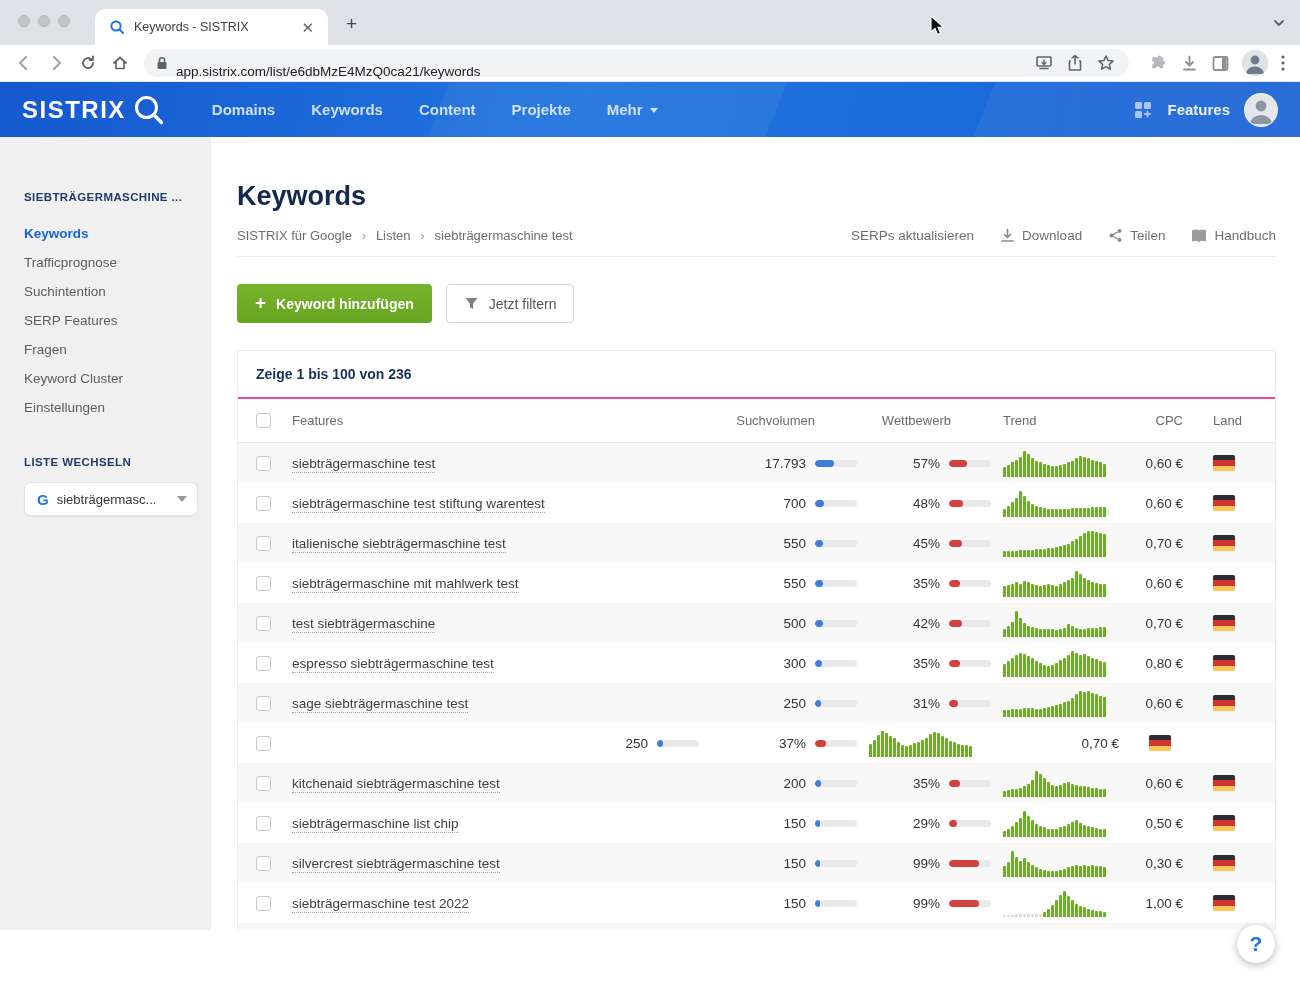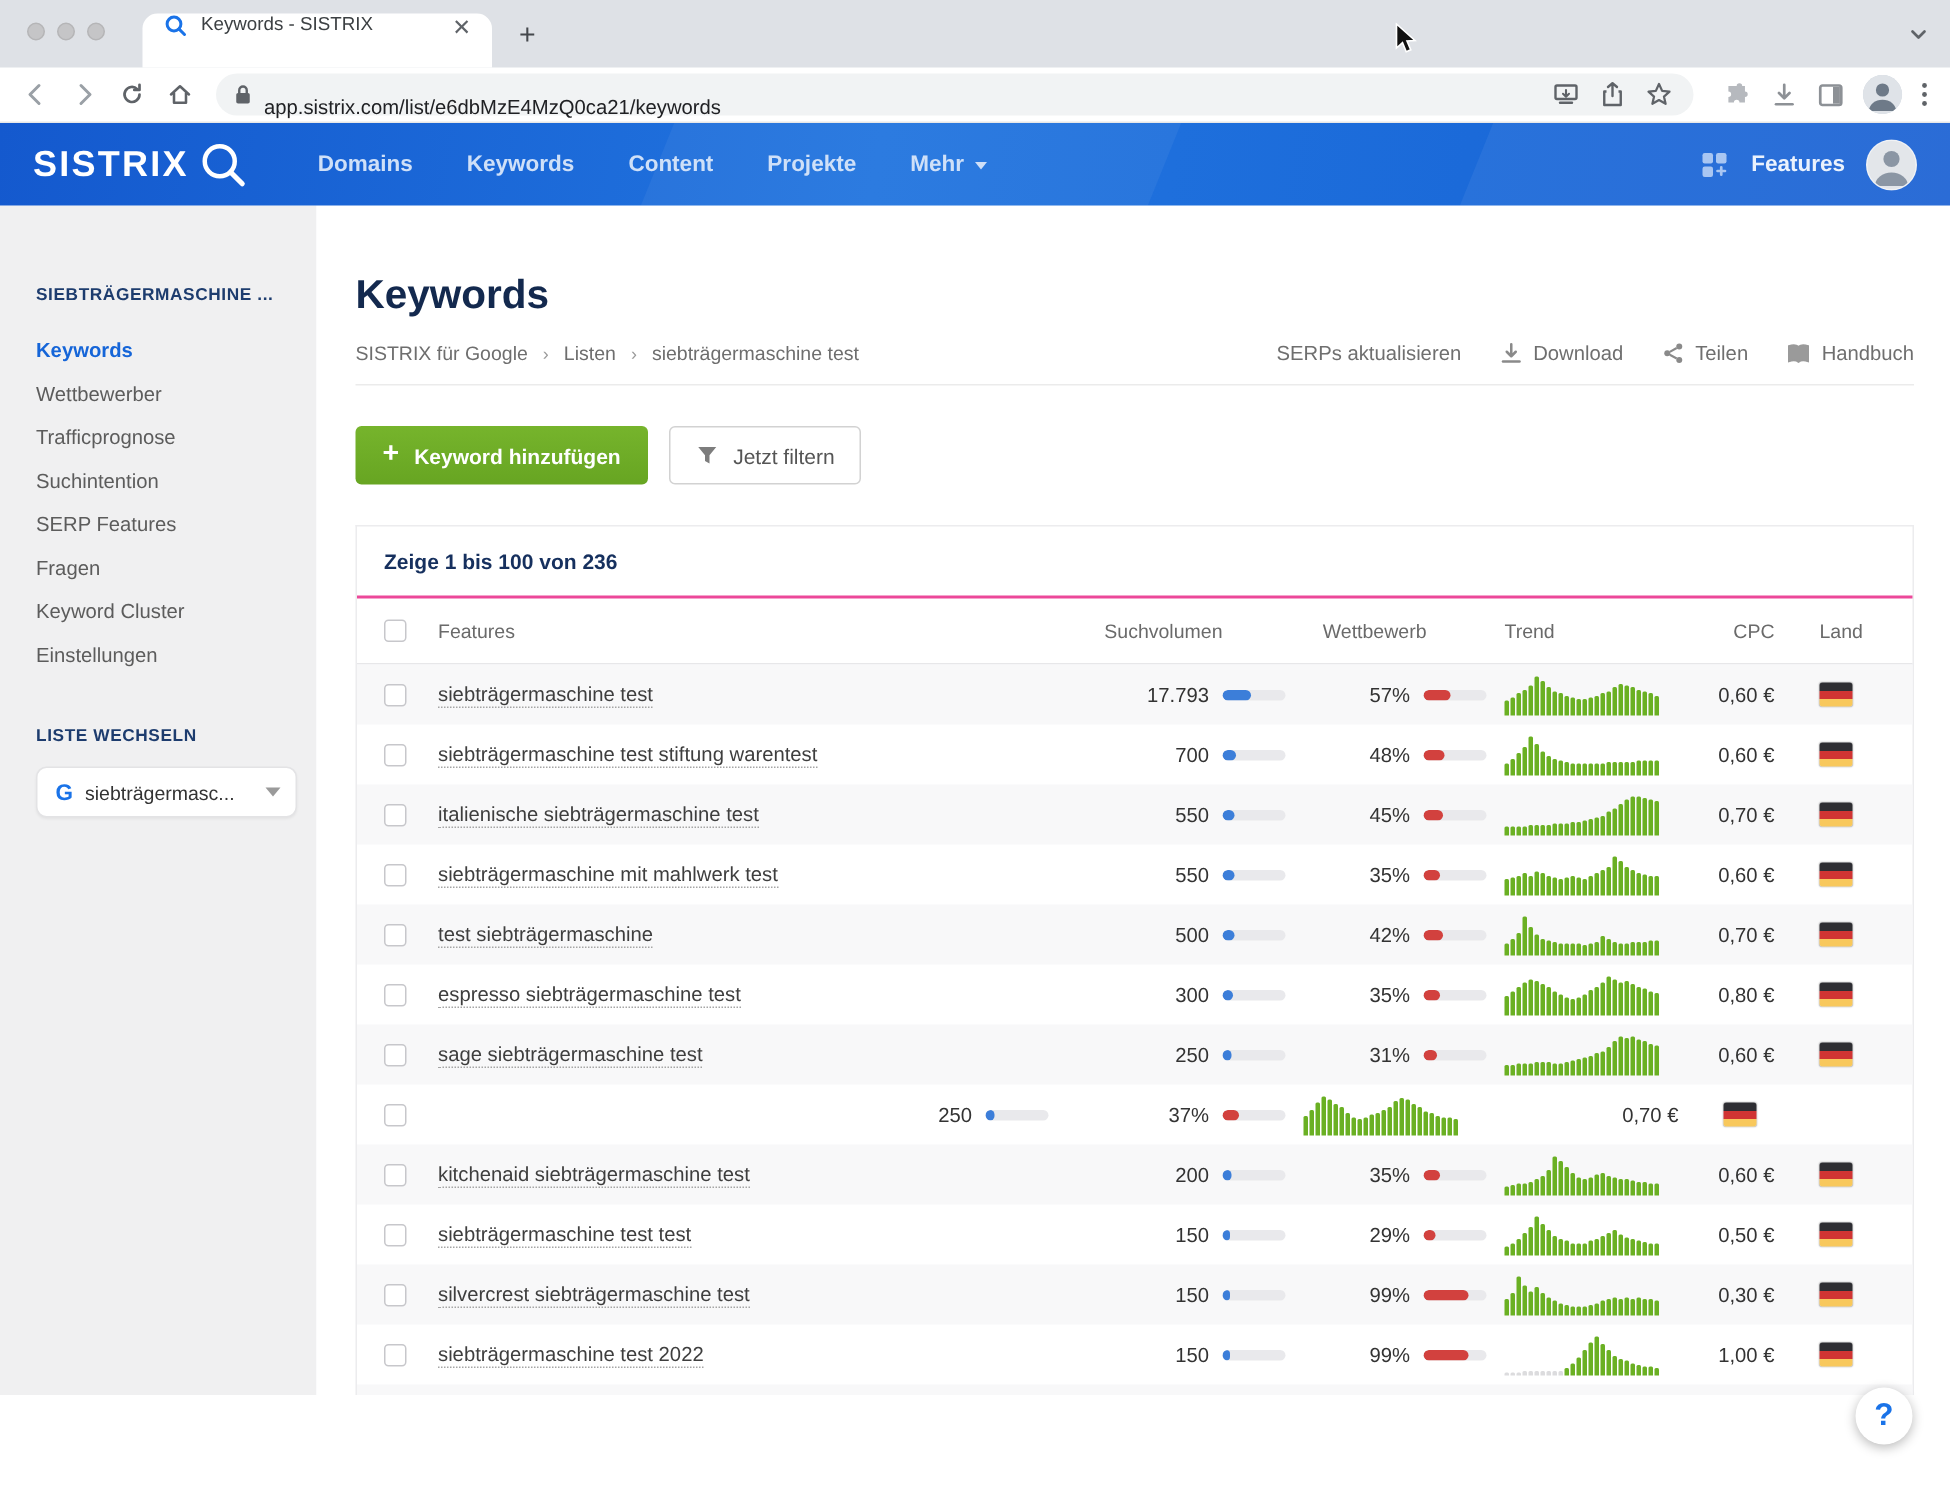--- a/index.html
+++ b/index.html
@@ -4,21 +4,21 @@
 <style>
   * { margin:0; padding:0; box-sizing:border-box; }
   html,body { font-family:"Liberation Sans", sans-serif; background:#fff; }
   .stage { position:relative; width:1300px; height:993px; overflow:hidden; background:#fff; }
 
   
   .tabstrip { position:relative; height:45px; background:#dee1e6; }
   .traffic { position:absolute; top:15px; left:18px; display:flex; gap:8px; }
   .traffic span { width:12px; height:12px; border-radius:50%; background:#c5c5c7; border:1px solid #b5b5b7; }
   .tab { position:absolute; left:95px; top:9px; width:233px; height:36px; background:#fff;
-         border-radius:10px 10px 0 0; display:flex; align-items:flex-start; padding:0 10px 0 14px; }
+         border-radius:10px 10px 0 0; display:flex; align-items:center; padding:0 10px 0 14px; }
   .tab-title { flex:1; font-size:12.5px; color:#3c4043; white-space:nowrap; overflow:hidden; }
   .tab-close { color:#5f6368; font-size:15px; line-height:1; padding:2px 4px; cursor:default; }
   .newtab { position:absolute; left:346px; top:14px; color:#45484d; font-size:19px; line-height:1; }
   .tabsearch { position:absolute; right:14px; top:16px; }
   .toolbar { height:37px; background:#fff; display:flex; align-items:center; padding:0 10px; gap:4px; border-bottom:1px solid #e8e8e8;}
   .nav-ic { width:28px; height:28px; display:flex; align-items:center; justify-content:center; color:#5f6368; }
   .omnibox { flex:1; height:28px; background:#f1f3f4; border-radius:14px; margin:0 8px 0 6px;
              display:flex; align-items:center; padding:0 10px 0 12px; }
   .omni-url { flex:1; font-size:13.5px; color:#202124; margin-left:8px; white-space:nowrap; overflow:hidden;margin-top:16px;}
   .omni-icons { display:flex; gap:14px; align-items:center; margin-right:4px;}
@@ -226,21 +226,20 @@
           </svg>
       </span>
     </div>
   </div>
 
   <div class="workspace">
     <div class="sidebar">
       <div class="sb-section">SIEBTRÄGERMASCHINE ...</div>
       <div id="sb-items">
           <div class="sb-item active">Keywords</div>
-          <div class="sb-item">Wettbewerber</div>
           <div class="sb-item">Trafficprognose</div>
           <div class="sb-item">Suchintention</div>
           <div class="sb-item">SERP Features</div>
           <div class="sb-item">Fragen</div>
           <div class="sb-item">Keyword Cluster</div>
           <div class="sb-item">Einstellungen</div>
         </div>
       <div class="sb-switch-title">LISTE WECHSELN</div>
       <div class="sb-dropdown">
         <span class="gmark">G</span>
@@ -729,21 +728,21 @@
                 <i style="height: 8.84px; background: rgb(106, 176, 35);"></i>
                 <i style="height: 8.32px; background: rgb(106, 176, 35);"></i>
                 <i style="height: 7.8px; background: rgb(106, 176, 35);"></i>
                 <i style="height: 7.28px; background: rgb(106, 176, 35);"></i>
               </span>
               <span class="cpc-cell">0,60 €</span>
               <span class="flag" style="background: linear-gradient(rgb(46, 46, 51) 0px, rgb(46, 46, 51) 33.4%, rgb(208, 52, 51) 33.4%, rgb(208, 52, 51) 66.7%, rgb(248, 200, 92) 66.7%, rgb(248, 200, 92) 100%);"></span>
             </div>
             <div class="row">
               <span class="cbx"></span>
-              <span><a class="kw">siebträgermaschine test test</a></span>
+              <span><a class="kw">siebträgermaschine list chip</a></span>
               <span class="cell-meter">
                 <span class="num">150</span>
                 <span class="meter">
                   <i style="width: 13%; background: rgb(60, 126, 217);"></i>
                 </span>
               </span>
               <span class="cell-meter">
                 <span class="num">29%</span>
                 <span class="meter">
                   <i style="width: 20%; background: rgb(210, 65, 62);"></i>

